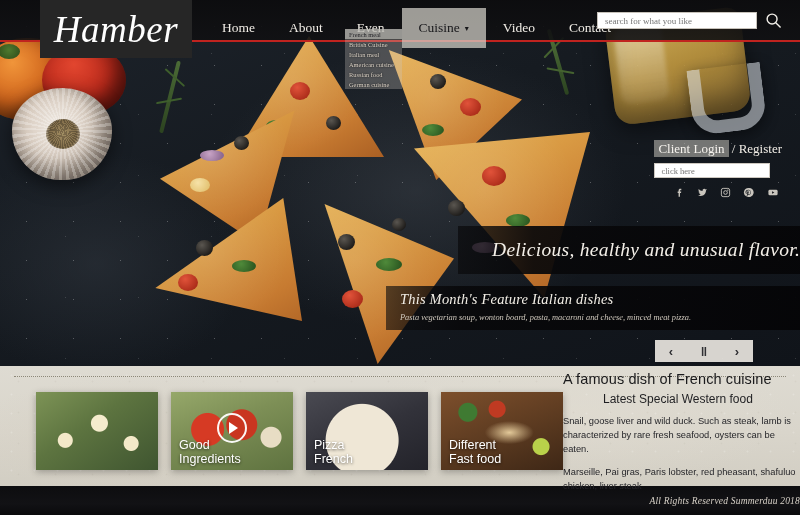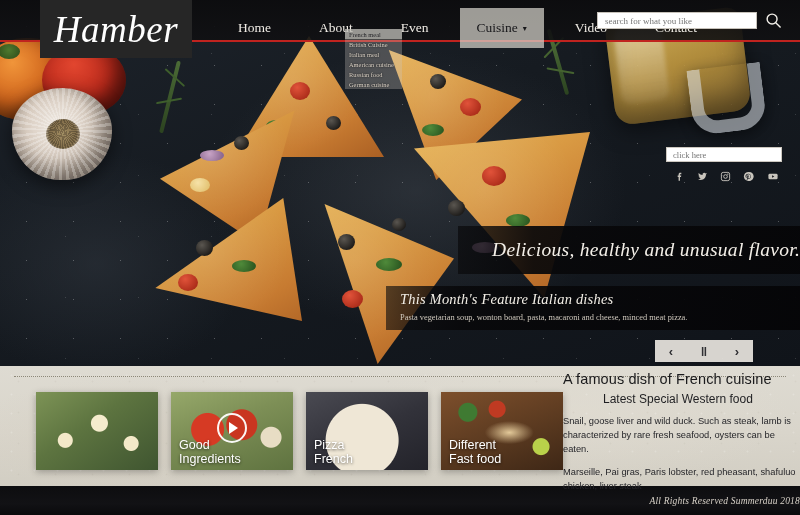--- a/index.html
+++ b/index.html
@@ -147,21 +147,21 @@
   .feature-panel {
     position: absolute; left: 386px; top: 286px; width: 414px; height: 44px;
     background: linear-gradient(90deg, rgba(12,12,14,.62) 0%, rgba(8,8,10,.9) 18%, rgba(5,5,7,.95) 100%);
     padding: 5px 0 0 14px;
   }
   .feature-title {
     font-family: "Liberation Serif", serif; font-style: italic;
     font-size: 14.5px; color: #f2eee6; letter-spacing: .2px; white-space: nowrap;
   }
   .feature-sub {
-    font-family: "Liberation Serif", serif; 
+    font-family: "Liberation Serif", serif; font-style: italic;
     font-size: 8.4px; color: #cfc8bd; margin-top: 5px; white-space: nowrap;
   }
 
   
   .logo-panel {
     position: absolute; left: 40px; top: 0; width: 152px; height: 58px;
     background: #262626;
     display: flex; align-items: center; justify-content: center;
     z-index: 12;
   }
@@ -172,22 +172,22 @@
   .topbar {
     position: absolute; left: 0; top: 0; width: 800px; height: 40px;
     background: linear-gradient(180deg, rgba(12,12,14,.96), rgba(16,16,18,.9));
     z-index: 10;
   }
   .red-line {
     position: absolute; left: 0; top: 40px; width: 800px; height: 2px;
     background: #c0231f; z-index: 11;
   }
   .nav {
-    position: absolute; left: 221px; top: 0; height: 56px;
-    display: flex; align-items: center; gap: 14px; z-index: 13;
+    position: absolute; left: 205px; top: 0; height: 56px;
+    display: flex; align-items: center; gap: 0; z-index: 13;
   }
   .nav-item {
     font-family: "Liberation Serif", serif; font-size: 13.5px;
     color: #f0ece5; padding: 0 17px; height: 40px;
     display: flex; align-items: center; cursor: pointer; white-space: nowrap;
   }
   .nav-item.active {
     background: rgba(214,210,202,.72); color: #17171a;
   }
   .caret { font-size: 8px; margin-left: 5px; }
@@ -473,20 +473,23 @@
     <div class="search-box">
       <input type="text" placeholder="search for what you like" style="">
     </div>
     <svg class="search-icon" width="17" height="17" viewBox="0 0 24 24" fill="none">
       <circle cx="10" cy="10" r="7" stroke="#f2efe9" stroke-width="2"></circle>
       <line x1="15.2" y1="15.2" x2="22" y2="22" stroke="#f2efe9" stroke-width="2"></line>
     </svg>
   </div>
 
   <div class="login-block">
+    <div class="login-row">
+      <span class="login-pill">Client Login</span><span> / </span><span>Register</span>
+    </div>
     <div class="click-box">
       <input type="text" placeholder="click here" style="">
     </div>
     <div class="socials">
       <svg class="soc" viewBox="0 0 24 24">
         <path d="M14 7h2V4h-2.5C11.5 4 10 5.5 10 7.6V10H8v3h2v8h3v-8h2.3l.5-3H13V8c0-.7.3-1 1-1z"></path>
       </svg>
       <svg class="soc" viewBox="0 0 24 24">
         <path d="M22 5.9c-.7.3-1.5.5-2.3.6.8-.5 1.4-1.3 1.7-2.2-.8.5-1.6.8-2.5 1a4 4 0 0 0-6.8 3.6C8.7 8.7 5.7 7 3.7 4.5a4 4 0 0 0 1.2 5.3c-.6 0-1.2-.2-1.7-.5a4 4 0 0 0 3.2 3.9c-.6.2-1.2.2-1.8.1a4 4 0 0 0 3.7 2.8A8 8 0 0 1 2 17.8a11.3 11.3 0 0 0 6.1 1.8c7.4 0 11.4-6.1 11.4-11.4v-.5c.8-.6 1.5-1.3 2-2z"></path>
       </svg>

